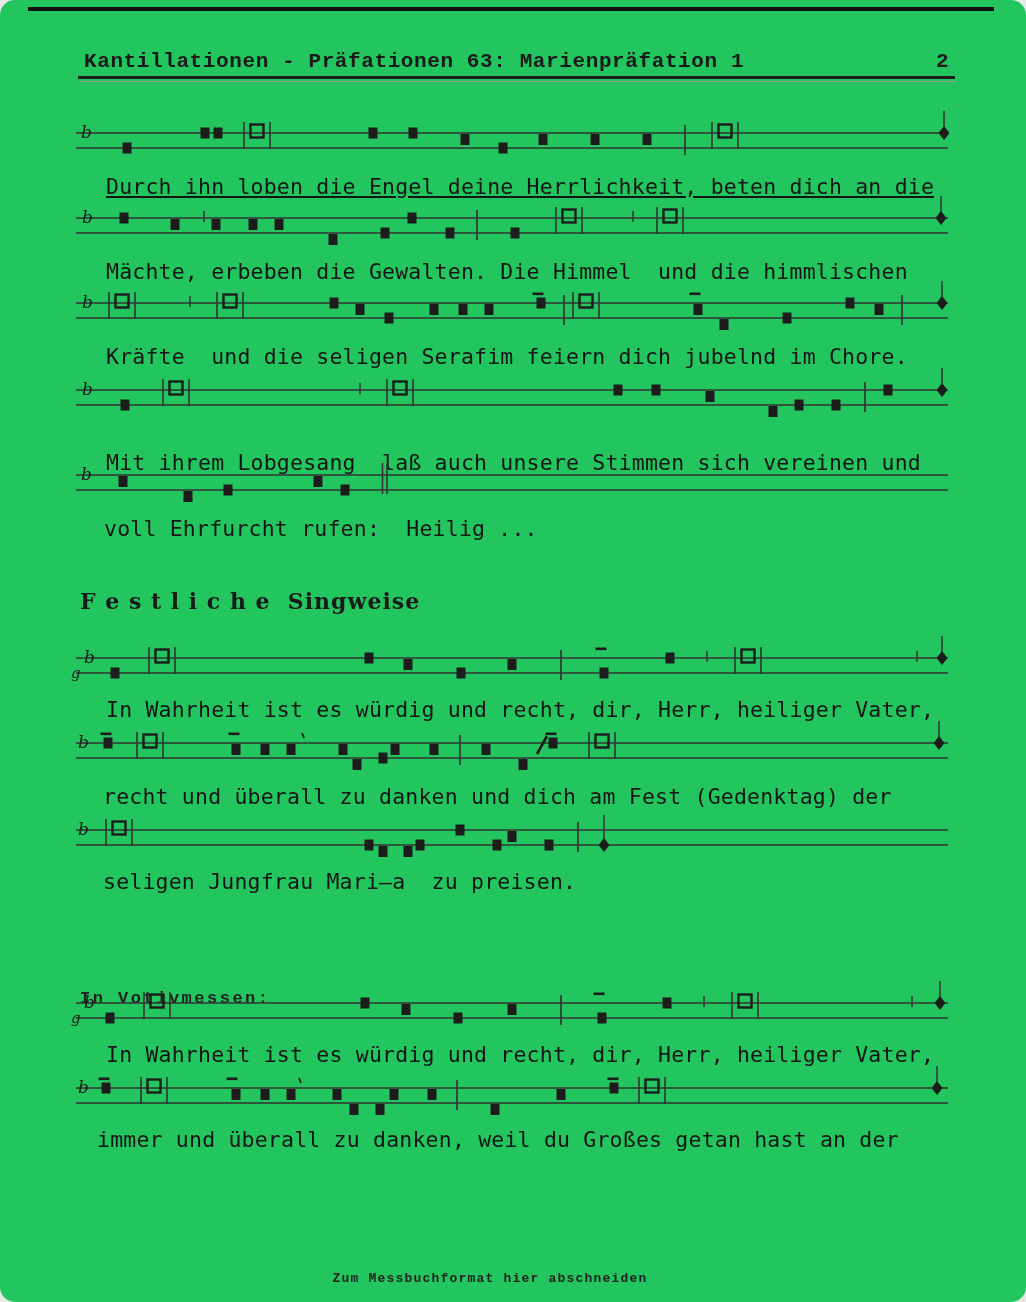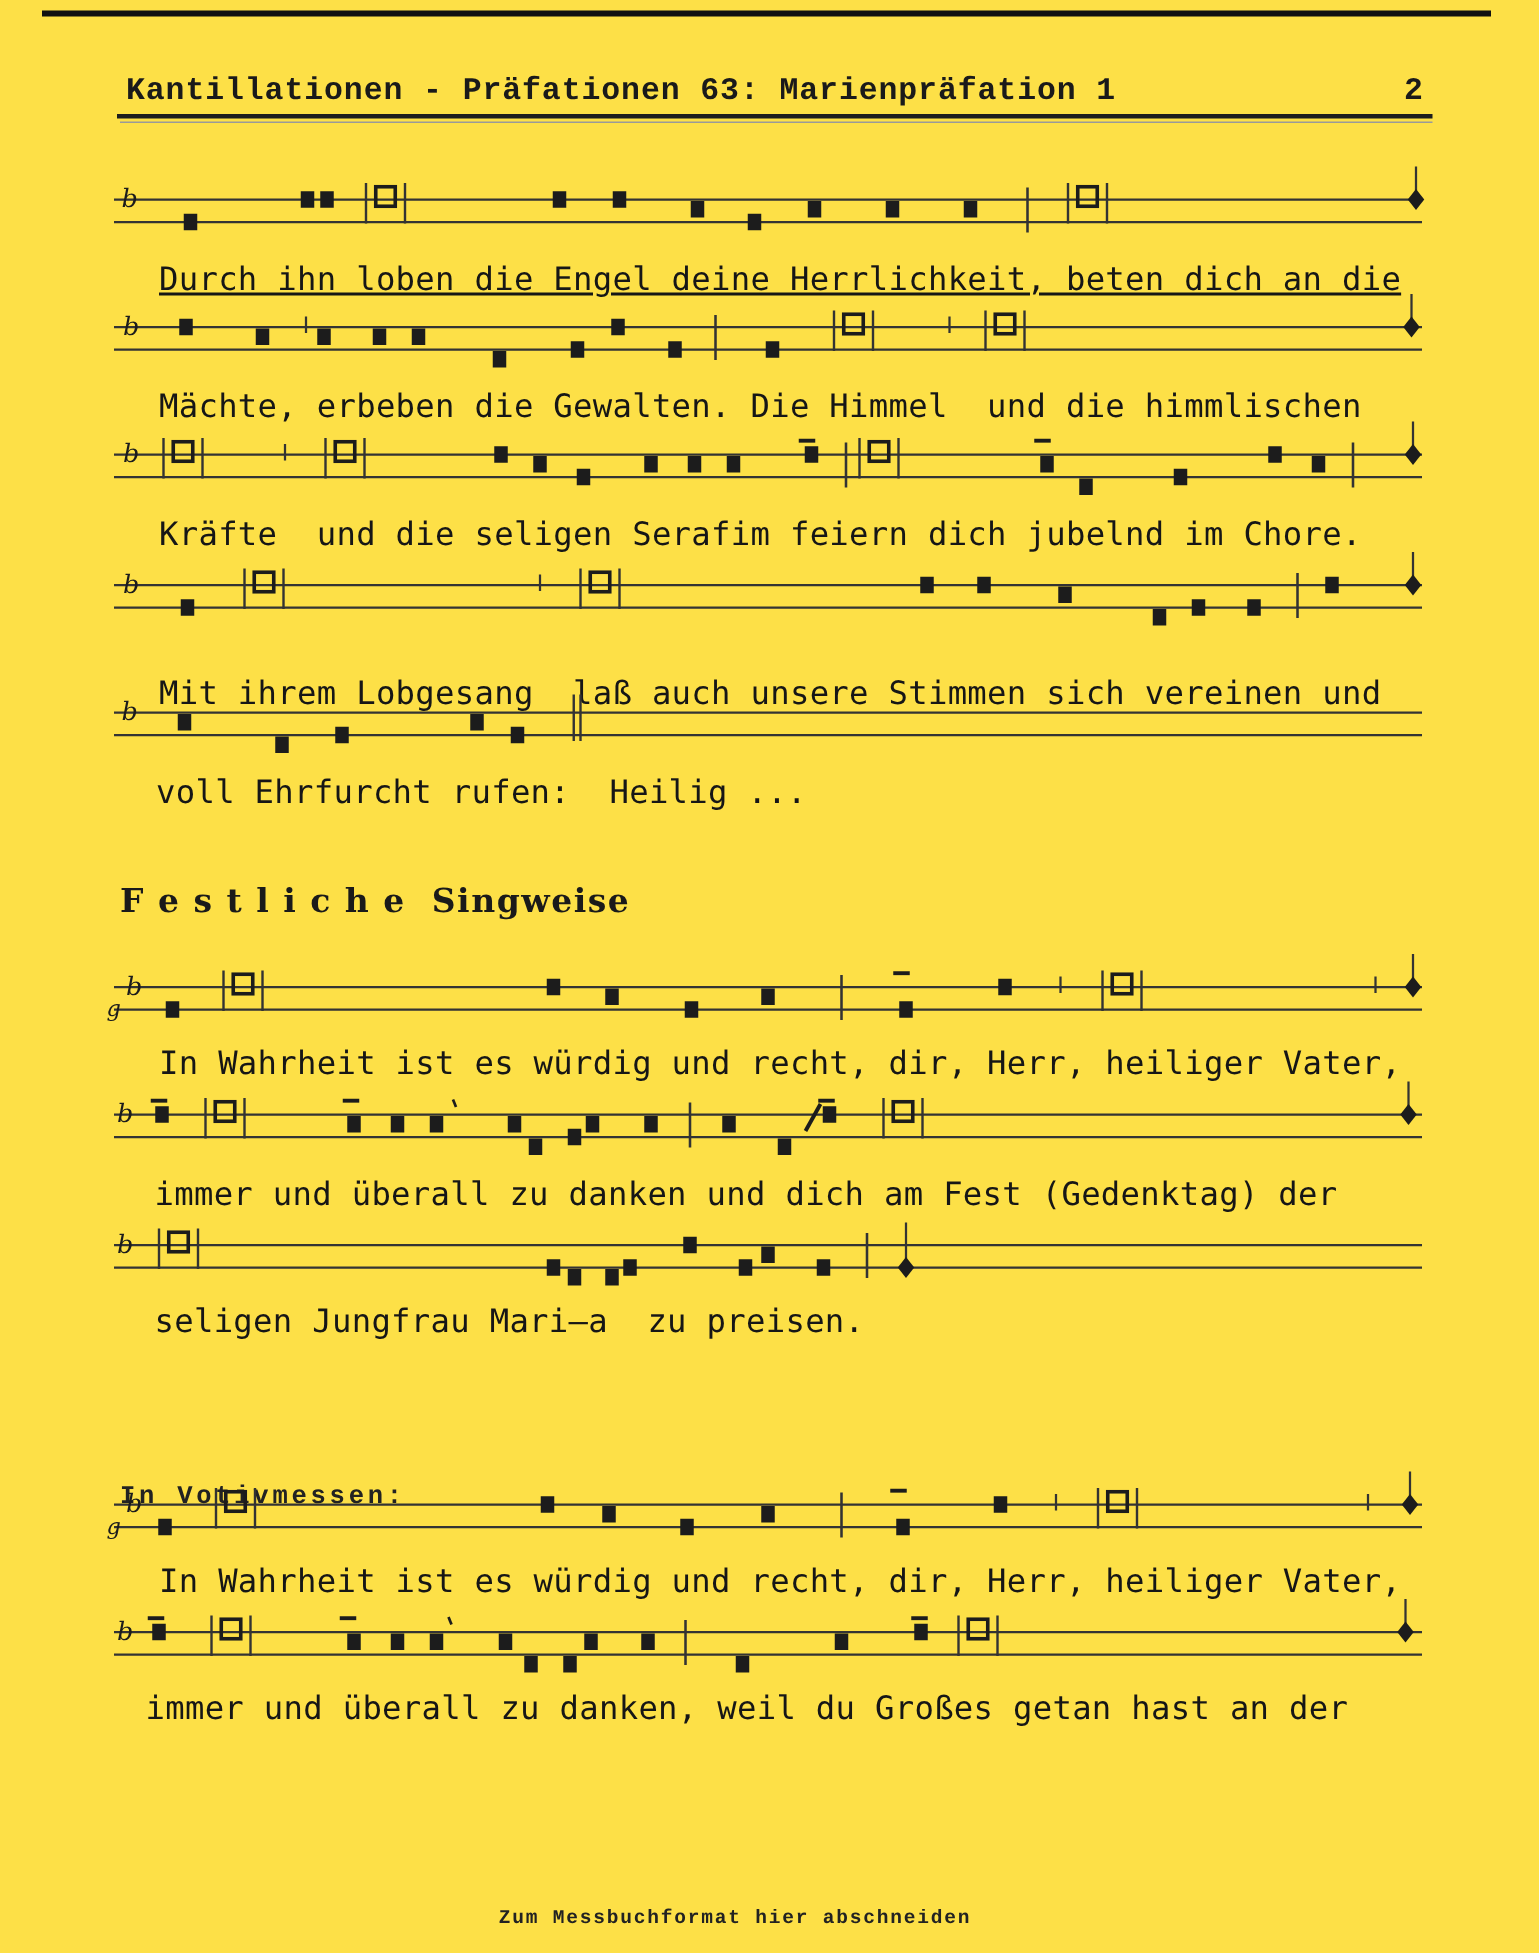--- a/index.html
+++ b/index.html
@@ -1,19 +1,19 @@
 <!DOCTYPE html>
 <html><head>
 <meta charset="utf-8">
 <style>
   html,body{margin:0;padding:0;background:#e8e8e8;}
   #page{
-    position:relative;width:1026px;height:1302px;background:#fde047;
+    position:relative;width:1026px;height:1302px;background:#22c55e;
     margin:0 auto;overflow:hidden;
-    font-family:"Liberation Mono",monospace;color:#1c1c1c;
+    font-family:"Liberation Mono",monospace;color:#1c1c1c;border-radius:15px;
   }
   .abs{position:absolute;white-space:pre;}
   #top-rule{position:absolute;left:28px;top:7px;width:966px;height:4px;background:#111;}
   #header-title{
     left:84px;top:50px;font-family:"Liberation Mono",monospace;
     font-size:21px;font-weight:bold;letter-spacing:0.6px;color:#1a1a1a;
   }
   #page-number{
     left:936px;top:50px;font-family:"Liberation Mono",monospace;
     font-size:21px;font-weight:bold;color:#1a1a1a;
@@ -267,21 +267,21 @@
         <g>
           <line x1="589" y1="11" x2="589" y2="38" stroke="#333333" stroke-width="1.6"></line>
           <line x1="615" y1="11" x2="615" y2="38" stroke="#333333" stroke-width="1.6"></line>
           <rect x="595.5" y="13.5" width="13" height="13" fill="none" stroke="#1c1c1c" stroke-width="2.4"></rect>
         </g>
         <g>
           <line x1="939" y1="-8" x2="939" y2="22" stroke="#333333" stroke-width="1.5"></line>
           <polygon points="939,15 944.5,22 939,29 933.5,22" fill="#1c1c1c"></polygon>
         </g>
       </svg>
-      <div class="abs lyric" style="top: 784px; left: 103px;">immer und überall zu danken und dich am Fest (Gedenktag) der</div>
+      <div class="abs lyric" style="top: 784px; left: 103px;">recht und überall zu danken und dich am Fest (Gedenktag) der</div>
       <svg viewBox="0 0 1026 56" width="1026" height="56" class="stave" style="top: 808px;">
         <line x1="76" y1="22" x2="948" y2="22" stroke="#333333" stroke-width="1.5"></line>
         <line x1="76" y1="37" x2="948" y2="37" stroke="#333333" stroke-width="1.5"></line>
         <text x="78" y="27" font-family="&quot;DejaVu Serif&quot;,serif" font-size="17" fill="#1c1c1c" font-style="italic">b</text>
         <g>
           <line x1="106" y1="11" x2="106" y2="38" stroke="#333333" stroke-width="1.6"></line>
           <line x1="132" y1="11" x2="132" y2="38" stroke="#333333" stroke-width="1.6"></line>
           <rect x="112.5" y="13.5" width="13" height="13" fill="none" stroke="#1c1c1c" stroke-width="2.4"></rect>
         </g>
         <rect x="364.5" y="31.5" width="9" height="11" fill="#1c1c1c"></rect>

